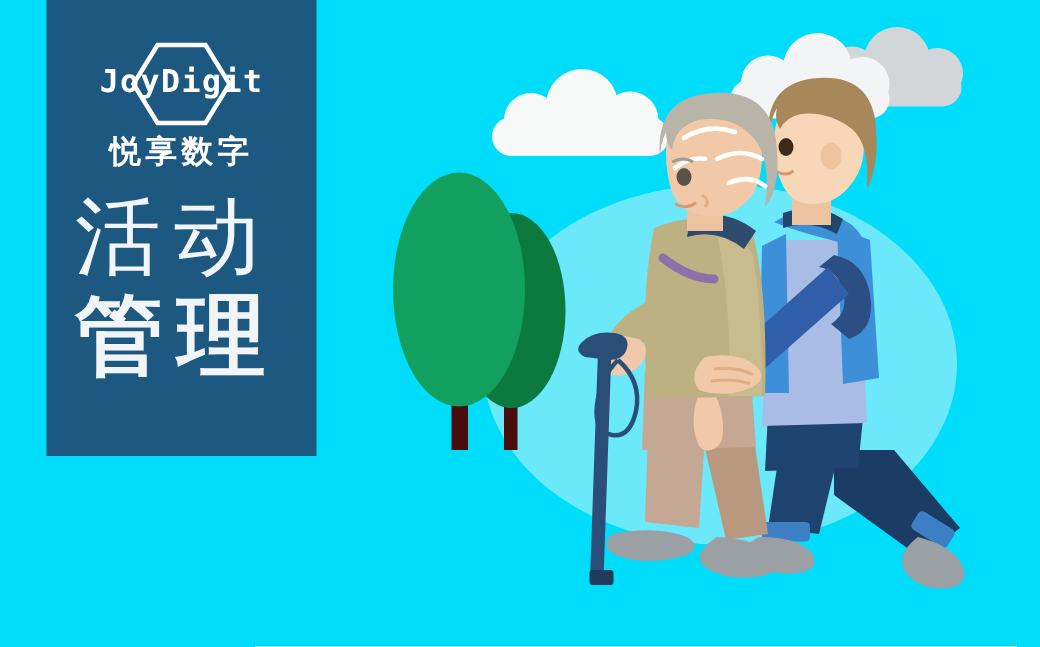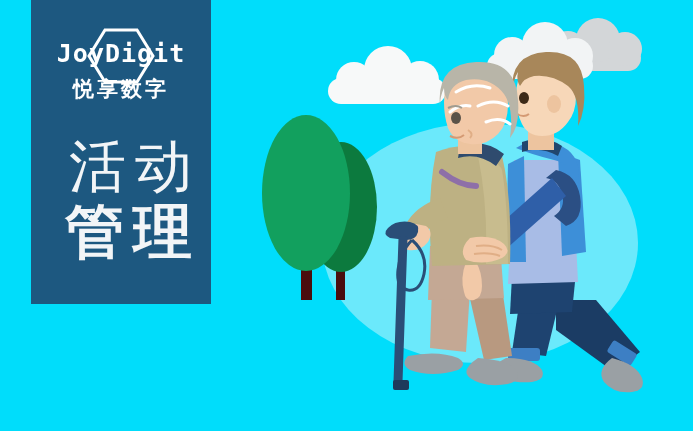--- a/index.html
+++ b/index.html
@@ -13,30 +13,30 @@
   
   #panel{
     position:absolute;left:31px;top:0;width:180px;height:304px;
     background:#1D5880;
     display:flex;flex-direction:column;align-items:center;
   }
   #logo-block{margin-top:27px;position:relative;width:150px;height:86px;}
   #logo-hex{position:absolute;left:40px;top:0;width:70px;height:58px;}
   #logo-word{
     position:absolute;left:0;top:11px;width:150px;text-align:center;
-    color:#fff;font-size:25px;font-weight:bold;letter-spacing:1px;
+    color:#fff;font-size:21px;font-weight:bold;letter-spacing:1px;
     font-family:"DejaVu Sans Mono","Liberation Mono",monospace;
     line-height:32px;
   }
   #logo-cn{
-    position:absolute;left:0;top:49px;width:150px;text-align:center;
+    position:absolute;left:0;top:62px;width:150px;text-align:center;
     color:#fff;font-size:21px;font-weight:bold;letter-spacing:3px;
     line-height:26px;
   }
-  #title-block{margin-top:20px;width:160px;text-align:right;}
+  #title-block{margin-top:12px;width:160px;text-align:left;}
   .t-line{color:#F2F5F7;letter-spacing:9px;text-indent:9px;}
   #t1{font-size:57px;line-height:66px;font-weight:300;}
   #t2{font-size:59px;line-height:66px;font-weight:bold;}
 </style>
 </head>
 <body>
 
 <div id="poster">
 
   <svg id="art" viewBox="0 0 693 431">

